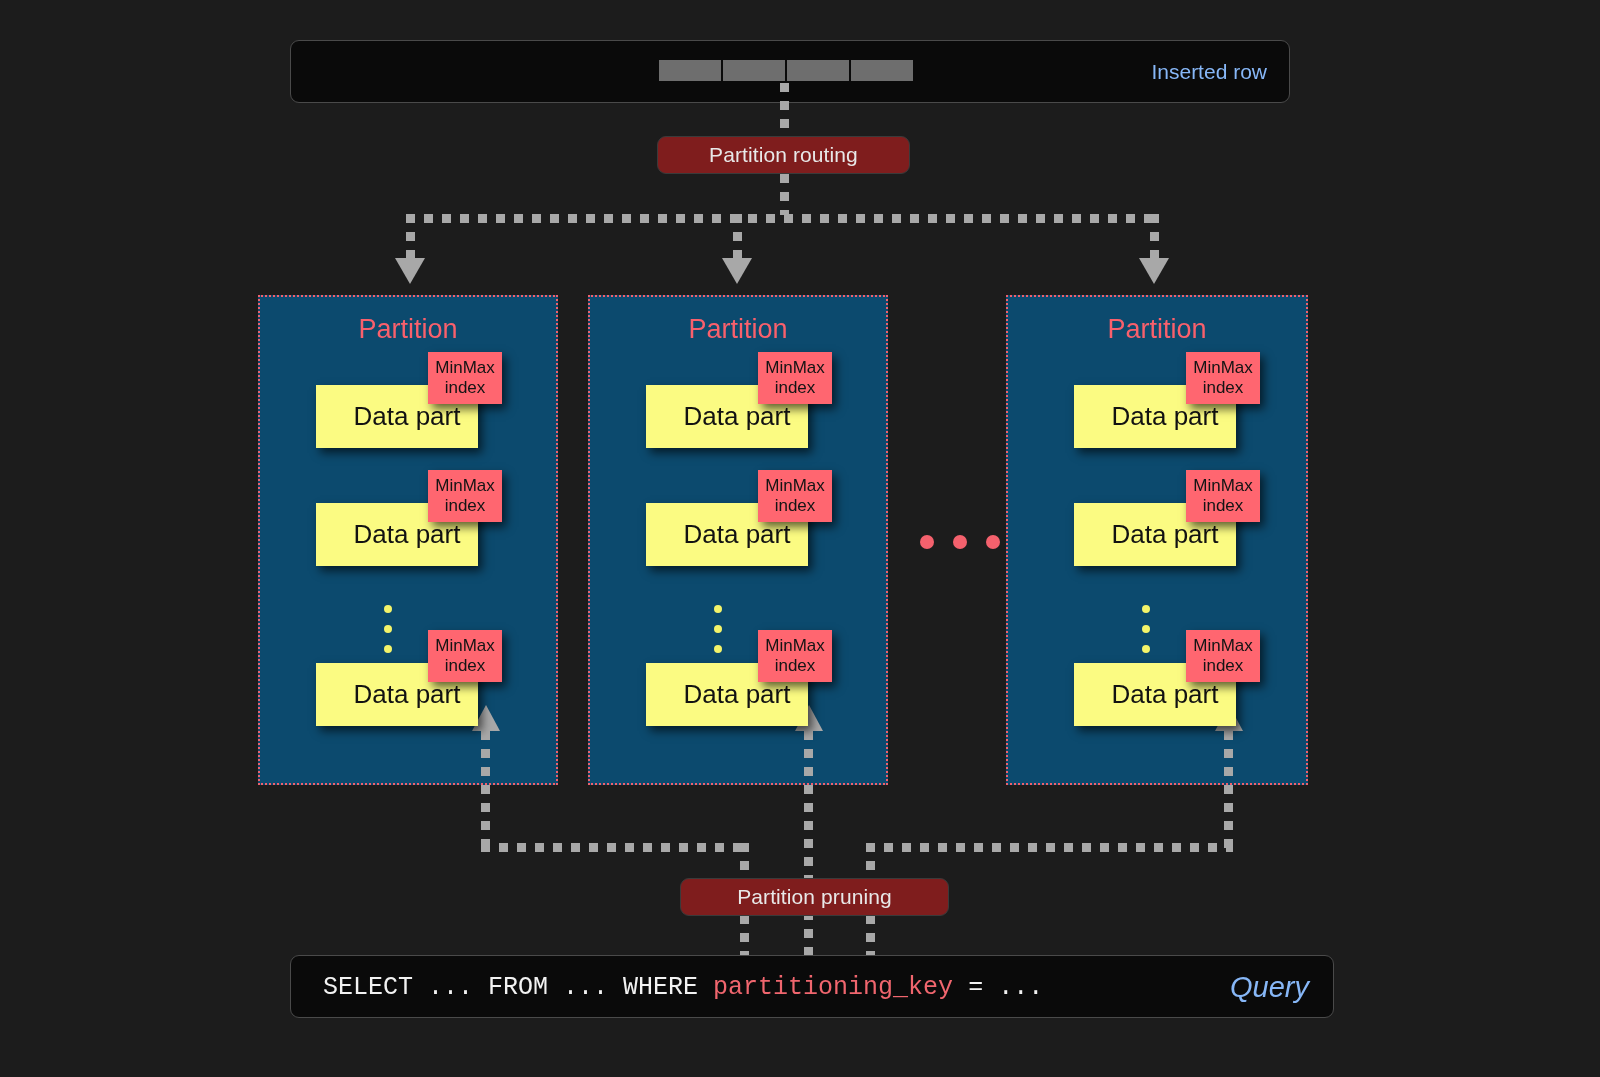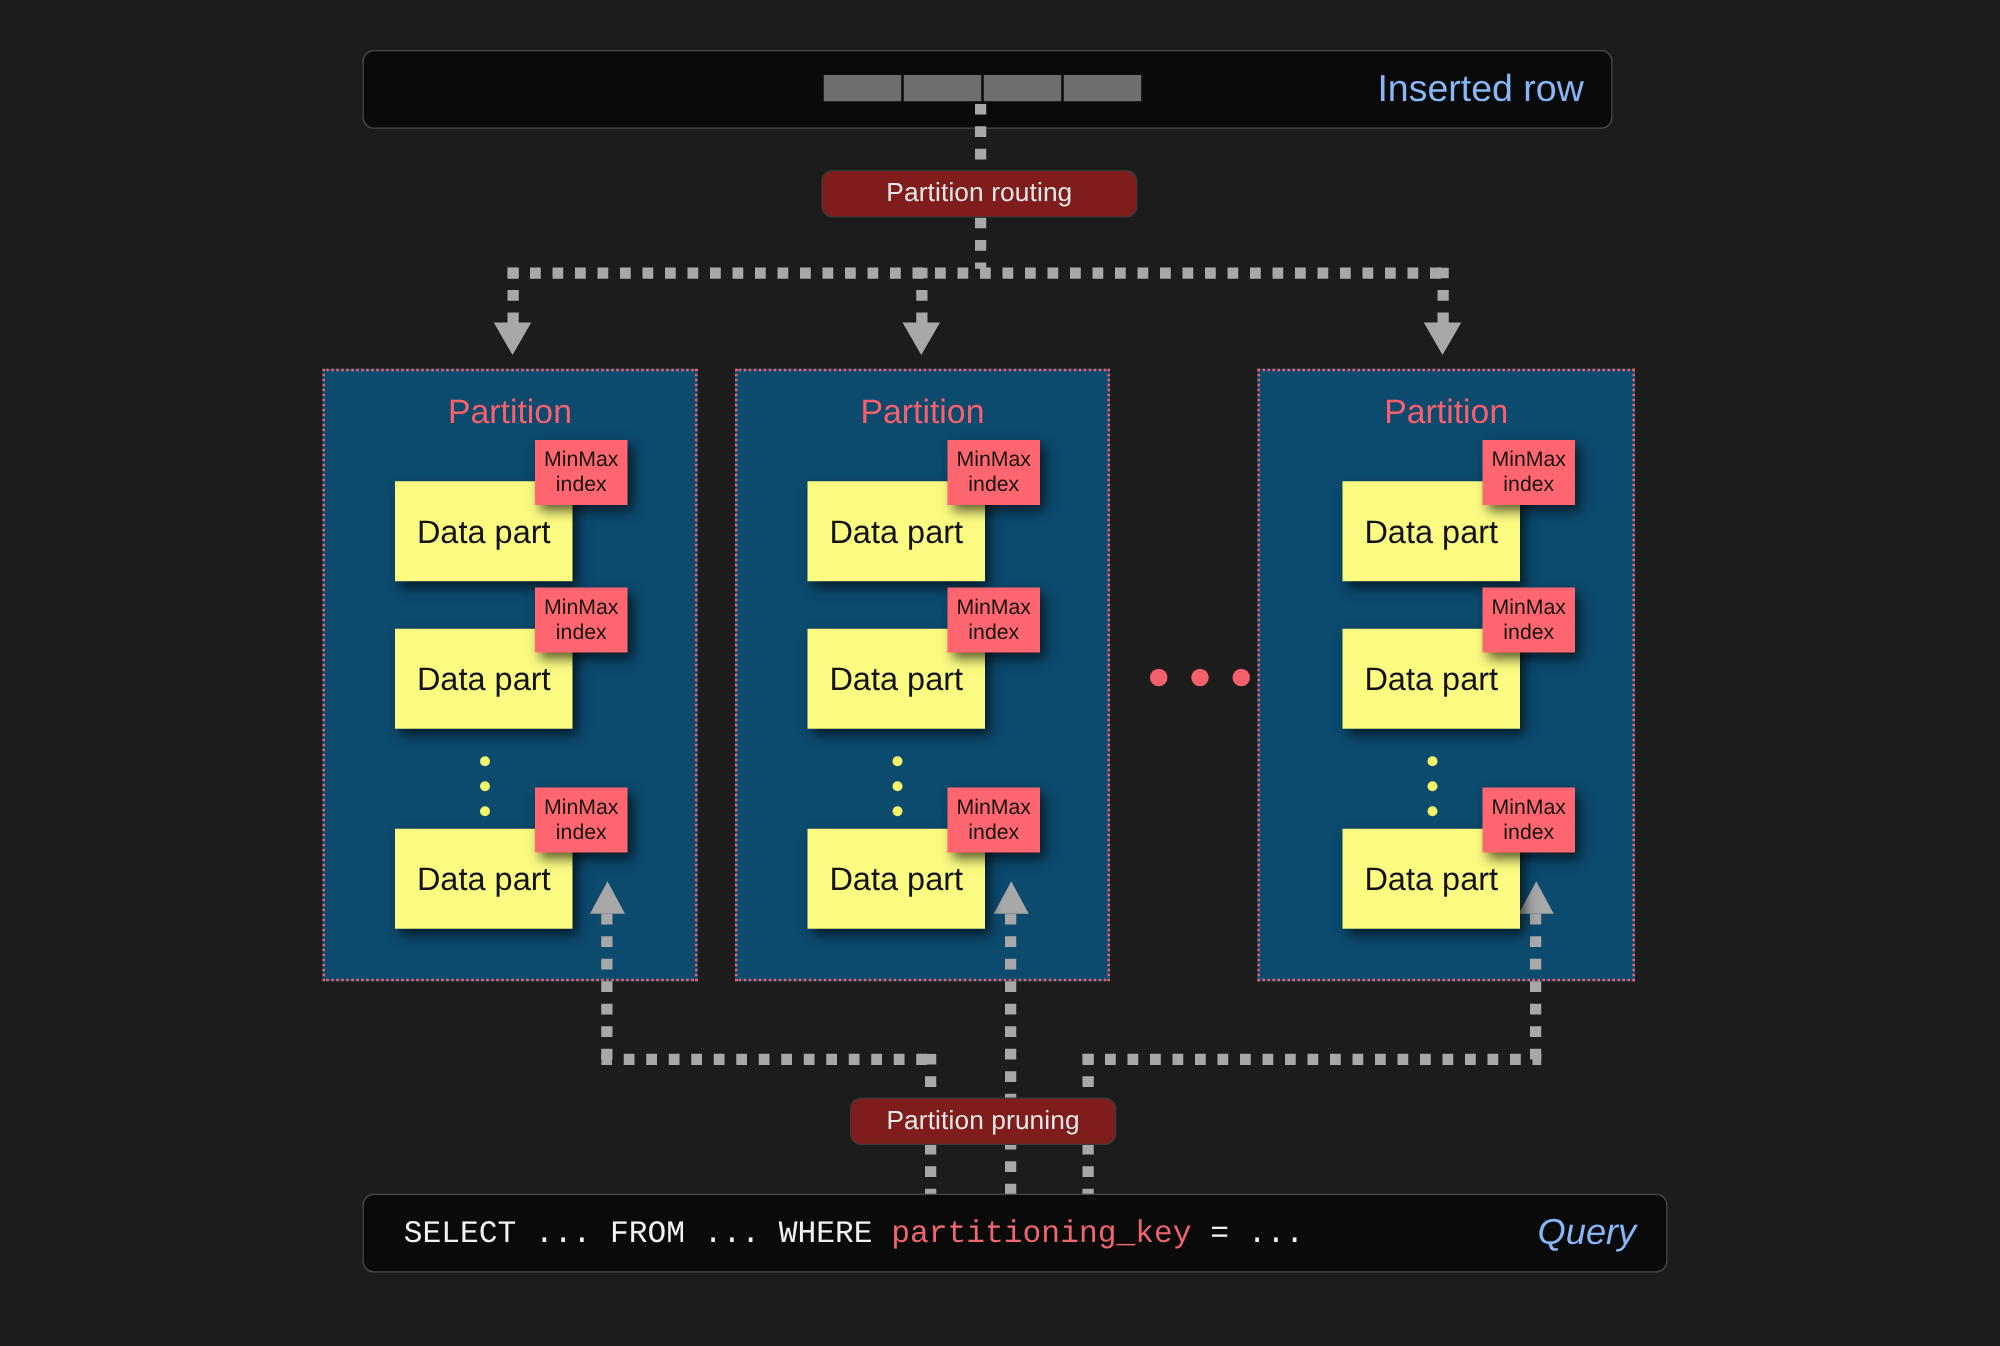--- a/index.html
+++ b/index.html
@@ -31,21 +31,21 @@
     color:#e8e8e8;
     font-size:21px;
     letter-spacing:.1px;
     z-index:6;
   }
 
   
   #inserted-row-panel{left:290px;top:40px;width:1000px;height:63px;}
   #inserted-row-label{
     position:absolute;right:22px;top:50%;transform:translateY(-50%);
-    color:#87b7f7;font-size:30px;white-space:nowrap;
+    color:#87b7f7;font-size:21px;white-space:nowrap;
   }
   #row-cells{
     position:absolute;left:368px;top:19px;display:flex;gap:2px;
   }
   .row-cell{width:62px;height:21px;background:#6e6e6e;}
 
   
   #query-panel{left:290px;top:955px;width:1044px;height:63px;}
   #query-sql{
     position:absolute;left:32px;top:50%;transform:translateY(-50%);
@@ -71,27 +71,28 @@
   #partition-3{left:1006px;width:302px;}
   .partition-title{
     position:absolute;left:0;right:0;top:17px;
     text-align:center;color:#f9606c;font-size:27px;
   }
 
   
   .part-row{position:absolute;text-decoration:underline;}
   .data-part{
     position:absolute;left:0;top:33px;
-    width:142px;height:80px;
+    width:142px;height:63px;
     background:#fbfb82;
     color:#121212;
     font-size:26px;
     display:flex;align-items:center;justify-content:center;
     box-shadow:4px 5px 9px rgba(0,0,0,.62);
     z-index:2;
+    padding-left:20px;
   }
   .minmax{
     position:absolute;left:112px;top:0;
     width:74px;height:52px;
     background:#ff6670;
     color:#141414;
     font-size:17px;line-height:1.15;
     display:flex;align-items:center;justify-content:center;
     text-align:center;
     box-shadow:4px 5px 9px rgba(0,0,0,.62);
@@ -123,21 +124,21 @@
     border-top:26px solid #a8a8a8;
   }
   .arrow-up{
     border-left:14px solid transparent;
     border-right:14px solid transparent;
     border-bottom:26px solid #a8a8a8;
   }
 
   
   #partition-routing-pill{left:657px;top:136px;width:253px;height:38px;}
-  #partition-pruning-pill{left:680px;top:878px;width:213px;height:38px;}
+  #partition-pruning-pill{left:680px;top:878px;width:269px;height:38px;}
 </style>
 </head>
 <body>
 
 <div id="stage">
 
   <div class="panel" id="inserted-row-panel">
     <div id="row-cells">
       <span class="row-cell"></span>
       <span class="row-cell"></span>

